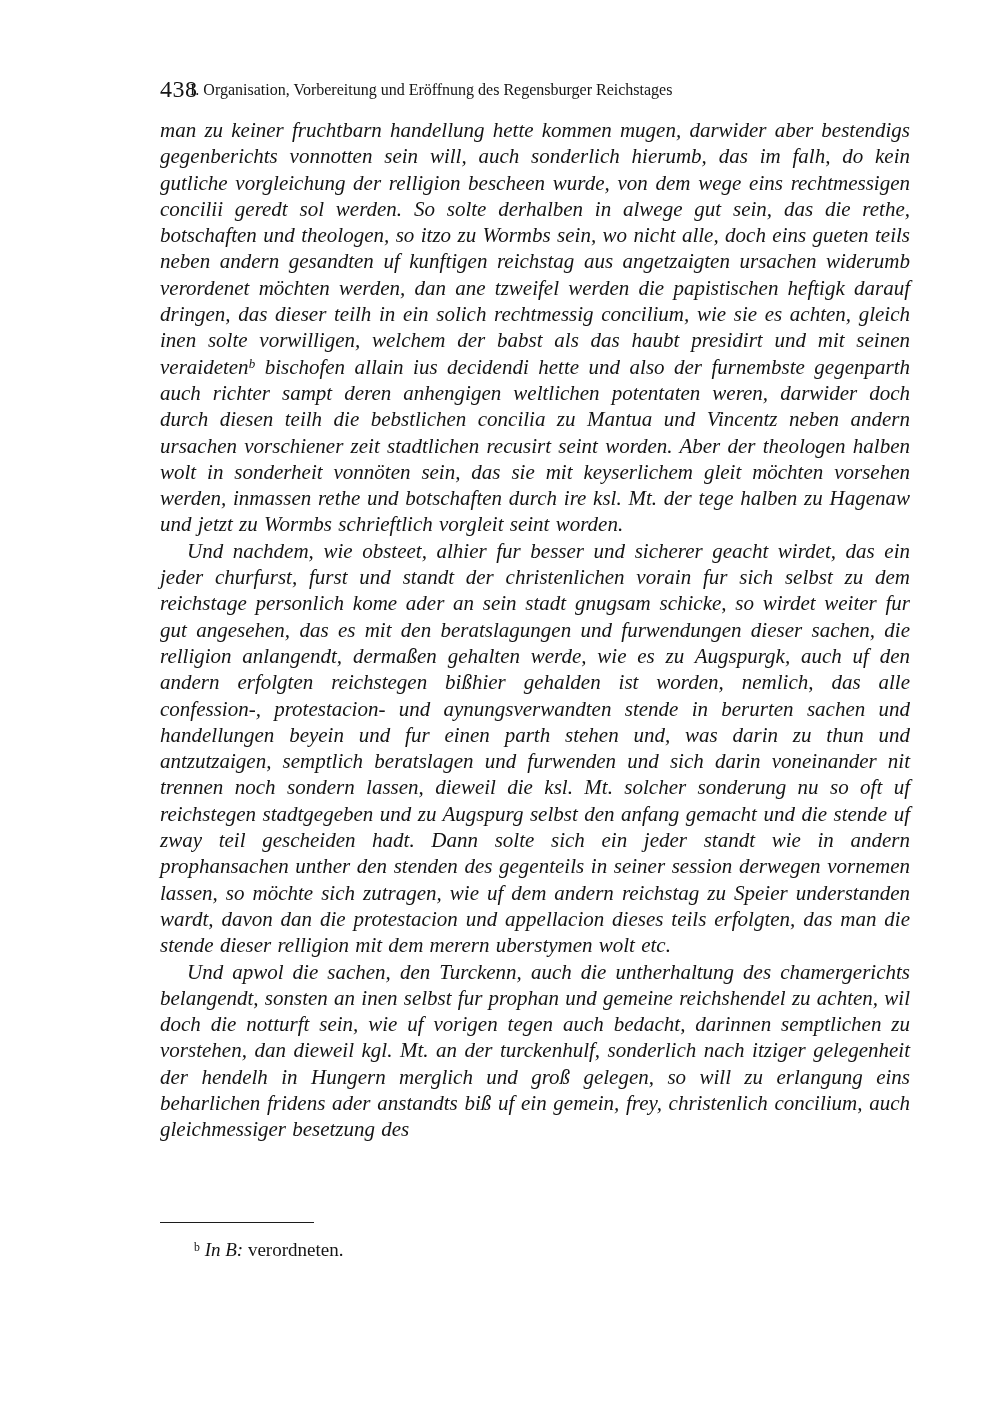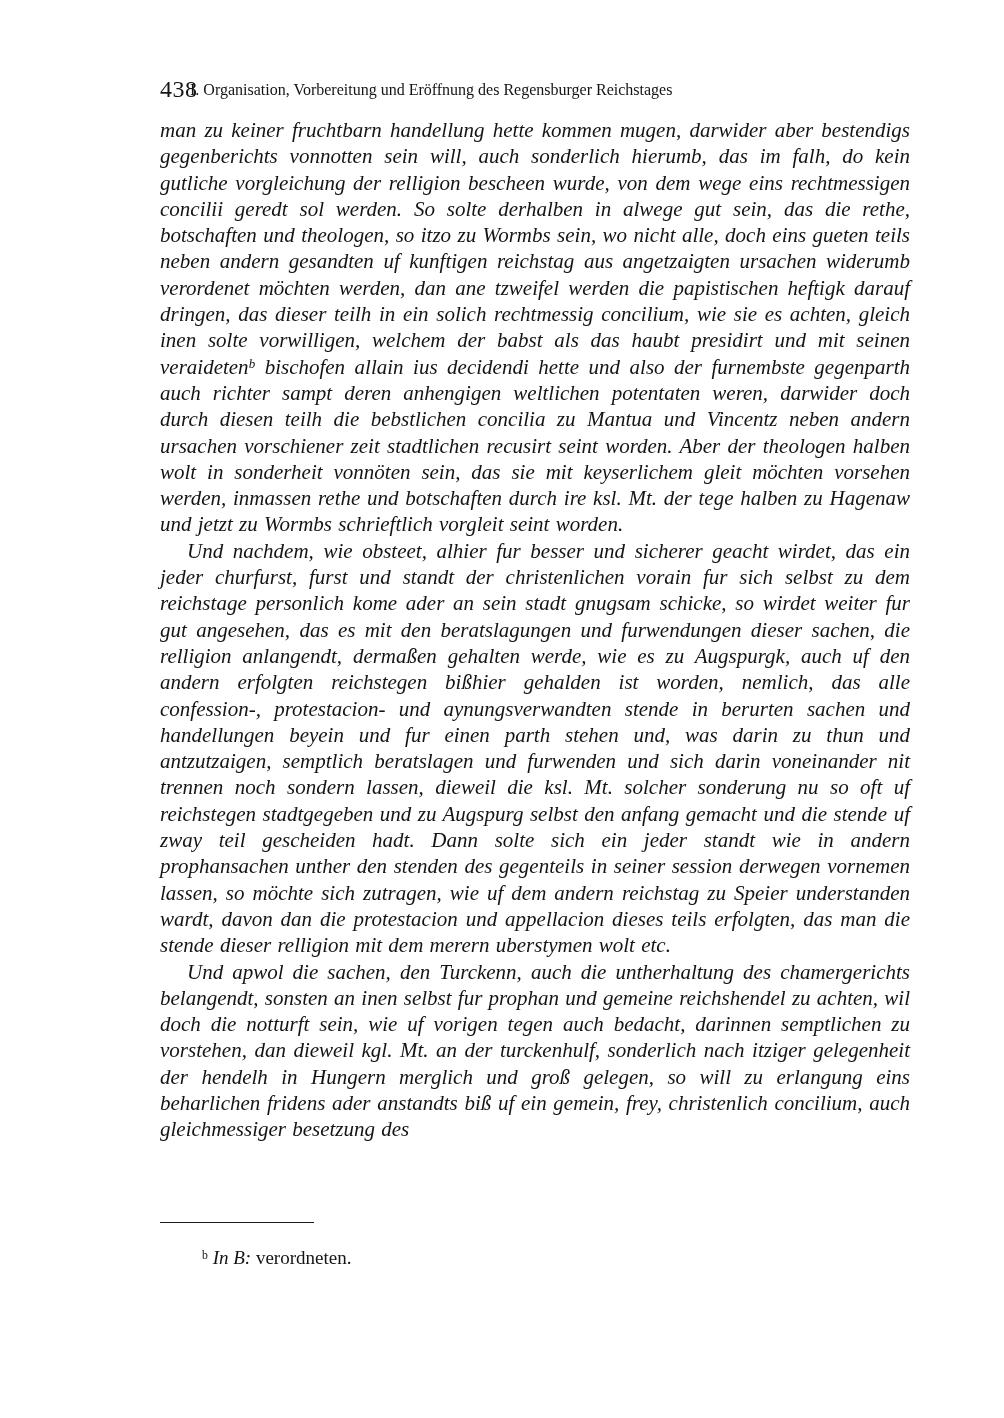--- a/index.html
+++ b/index.html
@@ -71,21 +71,21 @@
     height: 0;
     border-top: 1.6px solid #1c1c1c;
   }
   .footnote {
     position: absolute;
     top: 1230px;
     left: 160px;
     width: 750px;
     font-size: 19px;
     line-height: 24px;
-    margin: 16px;
+    margin: 8px;
     text-indent: 26px;
   }
   .footnote i {
     font-style: italic;
   }
 </style>
 </head>
 <body>
 
 <div class="page">

